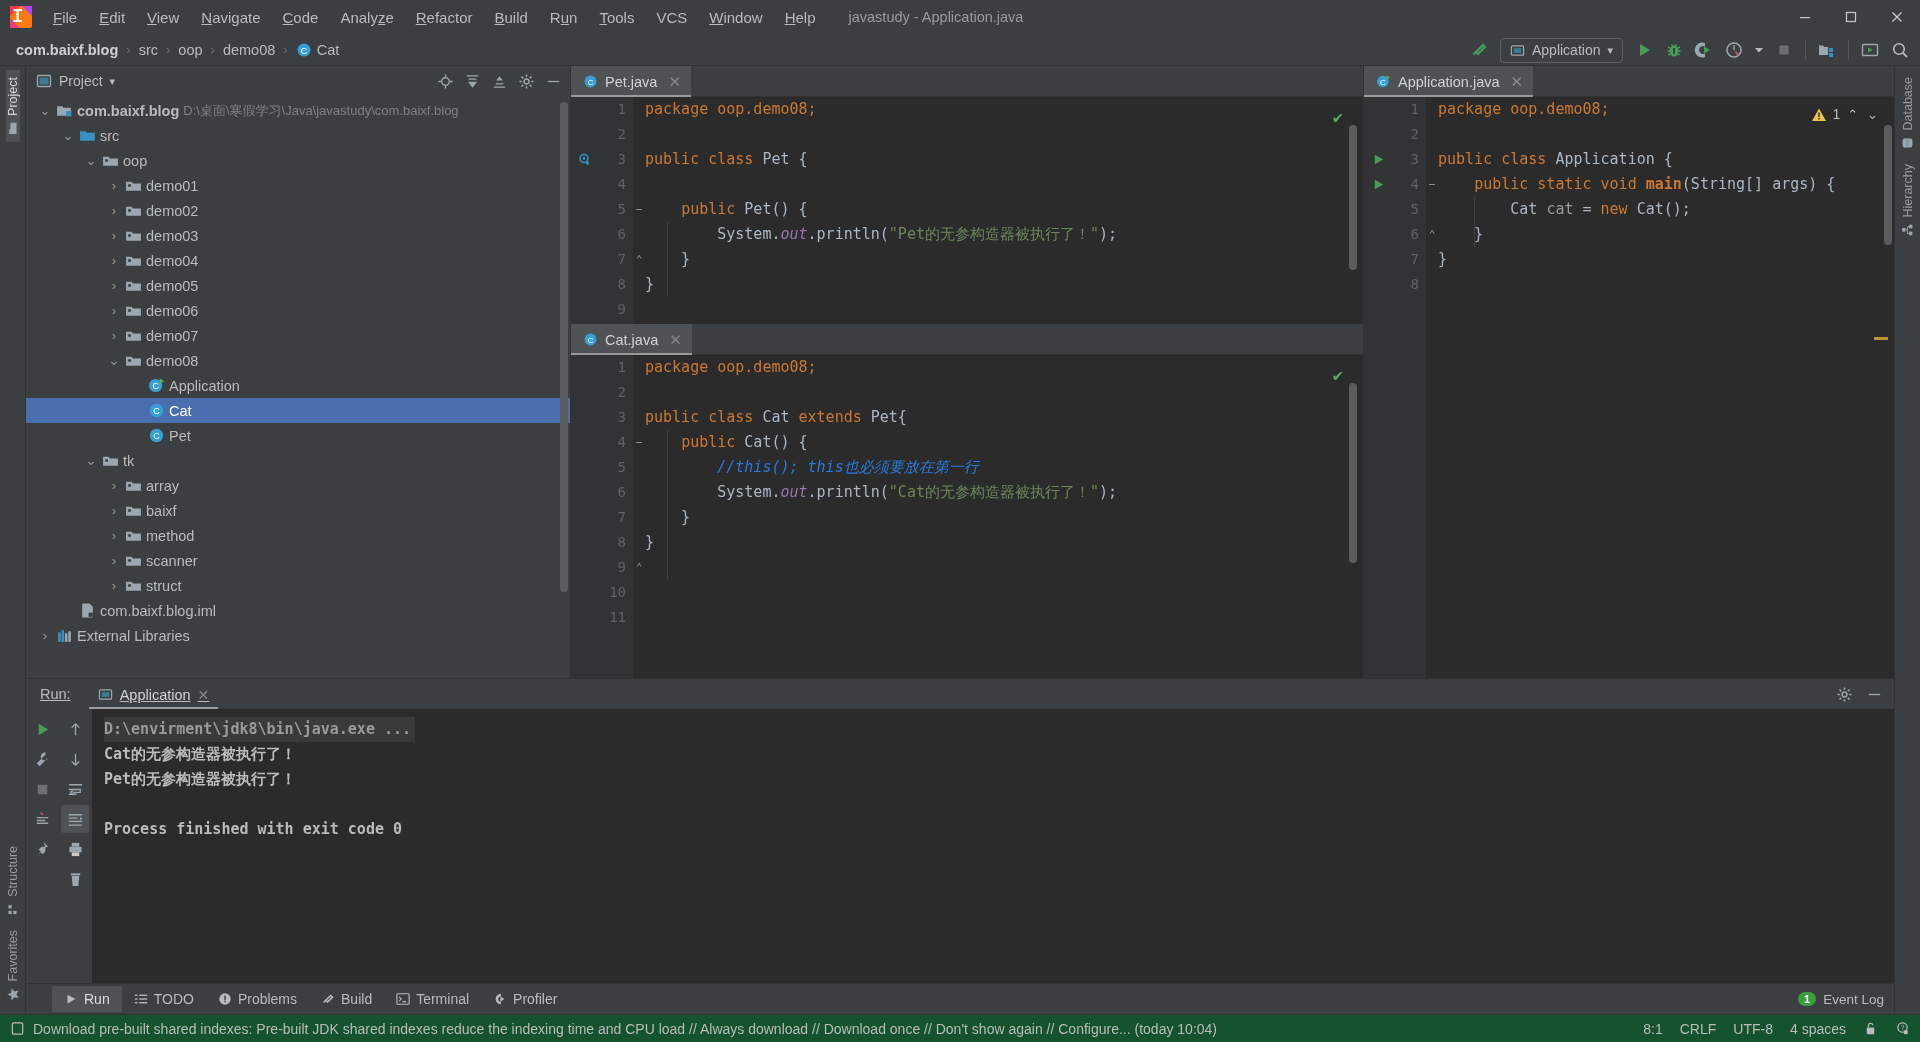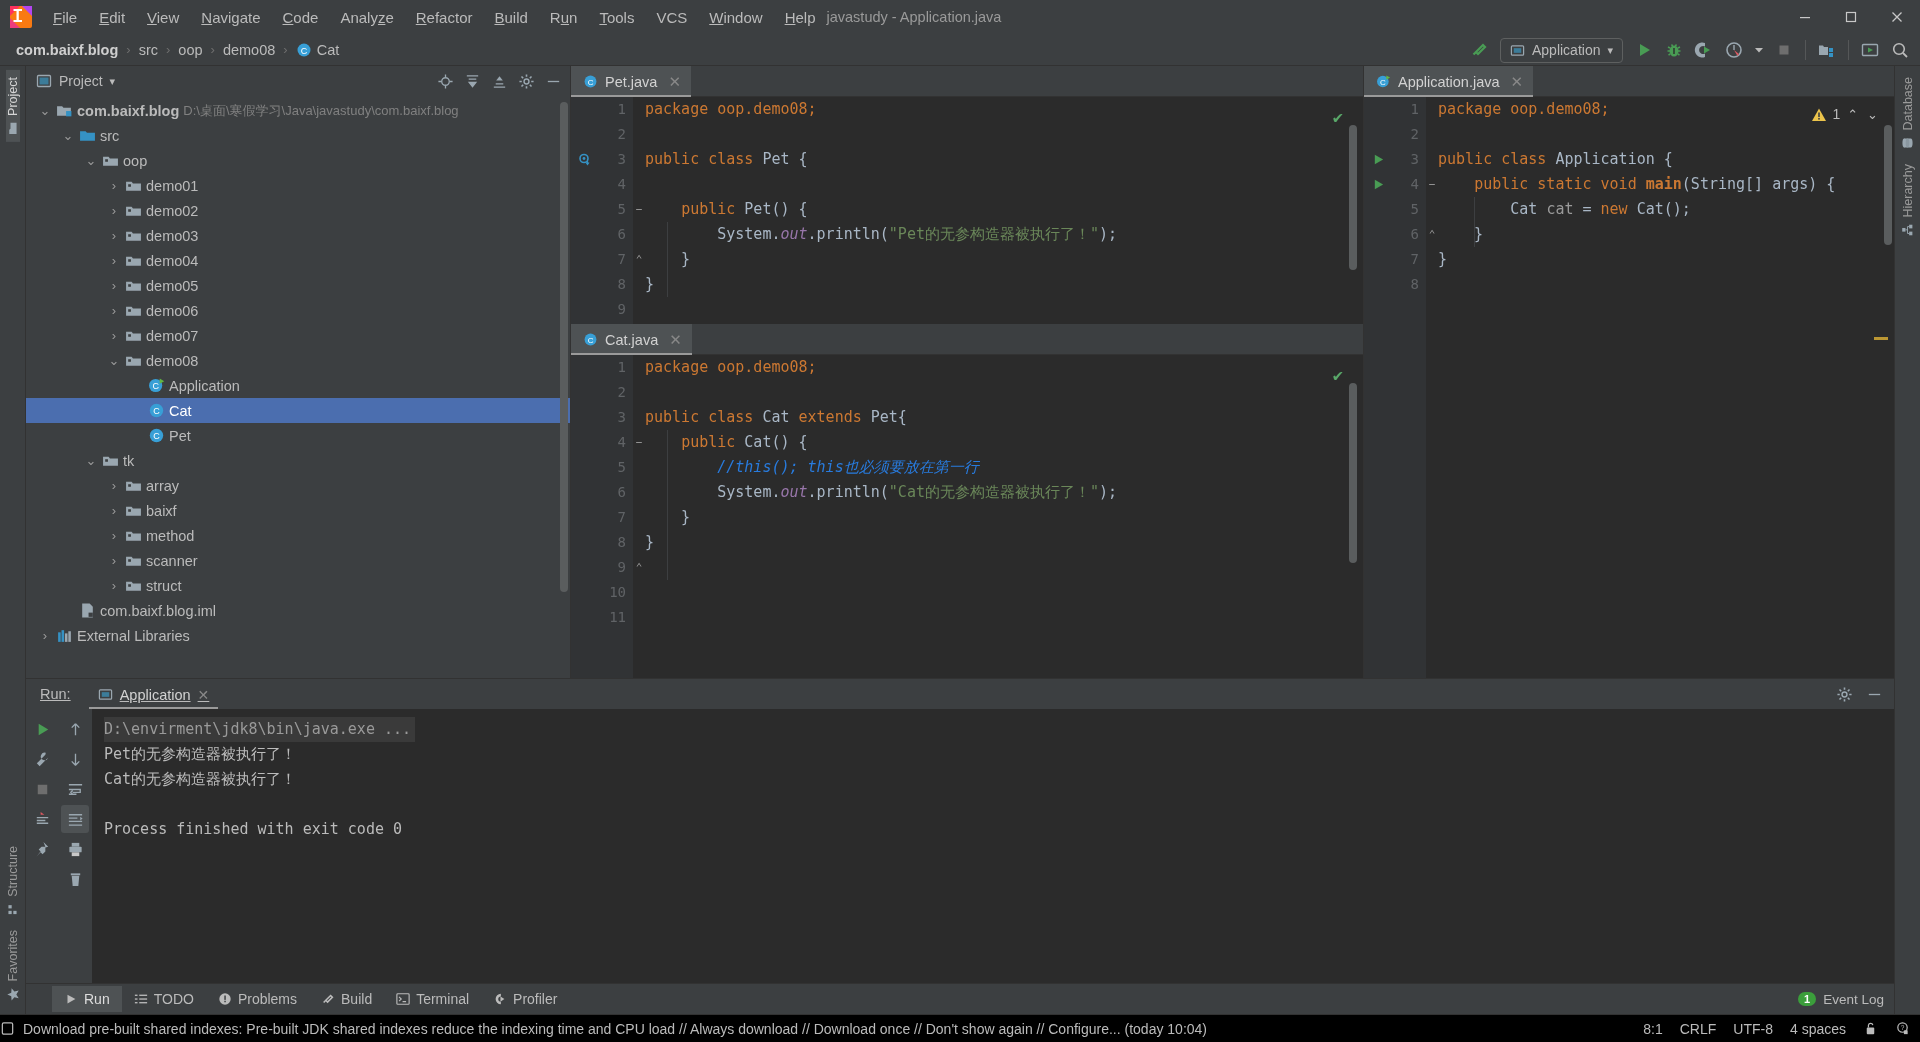--- a/index.html
+++ b/index.html
@@ -16,21 +16,21 @@
   .titlebar {
     height: 34px; background: #3c3f41; display: flex; align-items: center;
     flex: 0 0 34px; color: #bbbbbb; font-size: 14px; position: relative;
   }
   .ij-logo { width: 26px; height: 26px; margin-left: 8px; margin-right: 8px; position: relative; flex: 0 0 26px; }
   .menu-items { display: flex; align-items: center; gap: 0px; }
   .menu-item {
     padding: 4px 11px; font-size: 15px; color: #bbbbbb; cursor: default; white-space: nowrap;
   }
   .menu-item u { text-decoration: underline; }
-  .win-title { color: #9a9a9a; font-size: 14.5px; }
+  .win-title { margin-left: 22px; color: #9a9a9a; font-size: 14.5px; }
   .win-buttons { position: absolute; right: 0; top: 0; height: 34px; display: flex; align-items: center; }
   .win-btn { width: 46px; height: 34px; display: flex; align-items: center; justify-content: center; color: #c8c8c8; }
 
   
   .navbar {
     height: 32px; flex: 0 0 32px; background: #3c3f41; display: flex; align-items: center;
     padding-left: 12px; color: #bbbbbb; font-size: 14.5px; position: relative;
     border-bottom: 1px solid #323232;
   }
   .crumb { display: flex; align-items: center; gap: 5px; padding: 1px 4px; white-space: nowrap; }
@@ -145,21 +145,21 @@
   .cmt-i { color: #287bde; font-style: italic; }
   .fld { color: #9876aa; font-style: italic; }
   .ident { color: #a9b7c6; }
 
   
   .runwin { height: 305px; flex: 0 0 305px; background: #3c3f41; display: flex; flex-direction: column; border-top: 1px solid #323232; }
   .run-header { height: 30px; flex: 0 0 30px; display: flex; align-items: center; padding-left: 14px; position: relative; color: #bbbbbb; font-size: 14.5px; text-decoration: underline; }
   .run-tab { display: flex; align-items: center; gap: 7px; margin-left: 18px; padding: 4px 9px 3px 9px; position: relative; color: #d2d2d2; }
   .run-tab::after { content: ""; position: absolute; left: 0; right: 0; bottom: -3px; height: 2px; background: #9a9a9a; }
   .run-header-tools { position: absolute; right: 6px; display: flex; gap: 2px; align-items: center; }
-  .run-body { flex: 1 1 auto; display: flex; min-height: 0; }
+  .run-body { flex: 1 1 auto; display: flex; min-height: 0; font-weight: bold; }
   .run-sidebar { width: 32px; flex: 0 0 32px; display: flex; flex-direction: column; align-items: center; gap: 2px; padding-top: 6px; background: #3c3f41; }
   .run-sidebar2 { width: 34px; flex: 0 0 34px; display: flex; flex-direction: column; align-items: center; gap: 2px; padding-top: 6px; background: #3c3f41; }
   .rbtn { width: 28px; height: 28px; display: flex; align-items: center; justify-content: center; border-radius: 3px; }
   .rbtn.active { background: #4e5254; }
   .run-console {
     flex: 1 1 auto; background: #2b2b2b; padding: 8px 0 0 12px;
     font-family: "DejaVu Sans Mono", monospace; font-size: 15px; line-height: 25px; color: #bbbbbb;
     overflow: hidden;
   }
   .con-line { white-space: pre; }
@@ -172,22 +172,22 @@
   }
   .btab { display: flex; align-items: center; gap: 6px; padding: 5px 12px; color: #bbbbbb; font-size: 14px; }
   .btab.active { background: #4e5254; color: #dddddd; }
   .bottom-right { position: absolute; right: 10px; display: flex; align-items: center; gap: 7px; color: #bbbbbb; font-size: 13.5px; }
   .evt-badge {
     background: #3b9e3b; color: #fff; border-radius: 9px; font-size: 11px; padding: 1px 6px; font-weight: bold;
   }
 
   
   .statusbar {
-    height: 28px; flex: 0 0 28px; background: #000000; display: flex; align-items: center;
-    color: #bbbbbb; font-size: 14px; position: relative; border-top: 1px solid #323232;
+    height: 28px; flex: 0 0 28px; background: #14532d; display: flex; align-items: center;
+    padding-left: 10px; color: #bbbbbb; font-size: 14px; position: relative; border-top: 1px solid #323232;
   }
   .status-msg { margin-left: 8px; white-space: nowrap; }
   .status-right { position: absolute; right: 10px; display: flex; align-items: center; gap: 17px; font-size: 14px; }
 
   .ico { display: inline-flex; align-items: center; justify-content: center; }
 </style>
 </head>
 <body>
 
 <div class="app">
@@ -957,21 +957,21 @@
                   <rect x="5" y="12" width="8" height="4" fill="#c8c8c8"></rect>
                 </svg>
             </div>
             <div class="rbtn">
               <svg width="17" height="17" viewBox="0 0 18 18">
                   <path d="M5 5 L13 5 L12 16 L6 16 Z" fill="#9aa7b0"></path>
                   <rect x="4" y="2.5" width="10" height="2" fill="#9aa7b0"></rect>
                 </svg>
             </div>
           </div>
-          <div class="run-console" id="console-out"><div class="con-line cmd">D:\envirment\jdk8\bin\java.exe ...</div><div class="con-line">Pet的无参构造器被执行了！</div><div class="con-line">Cat的无参构造器被执行了！</div><div class="con-line">&nbsp;</div><div class="con-line">Process finished with exit code 0</div></div>
+          <div class="run-console" id="console-out"><div class="con-line cmd">D:\envirment\jdk8\bin\java.exe ...</div><div class="con-line">Cat的无参构造器被执行了！</div><div class="con-line">Pet的无参构造器被执行了！</div><div class="con-line">&nbsp;</div><div class="con-line">Process finished with exit code 0</div></div>
         </div>
       </div>
 
       <div class="bottombar">
         <div class="btab active">
           <span class="ico">
             <svg width="14" height="14" viewBox="0 0 16 16">
                 <path d="M4 3 L13 8 L4 13 Z" fill="#bbbbbb"></path>
               </svg>
           </span>

